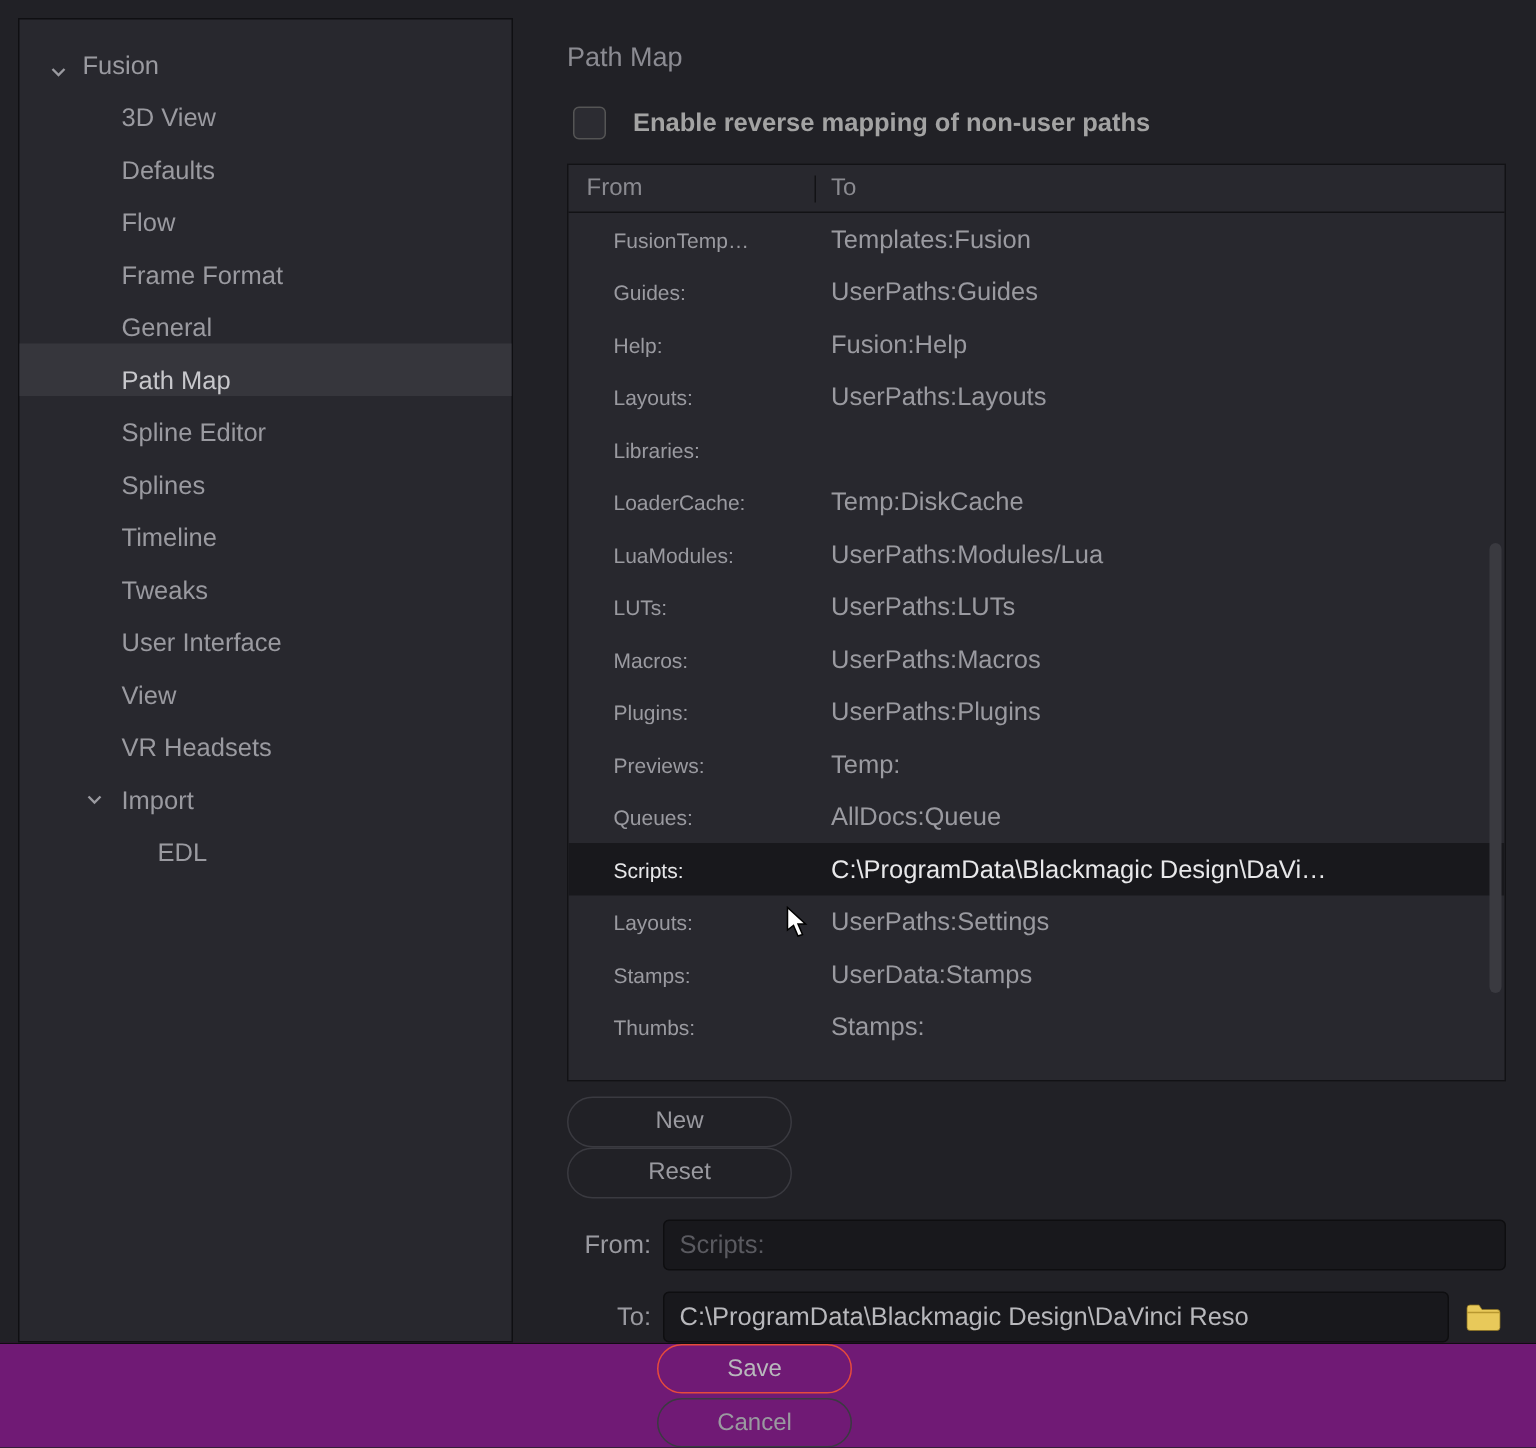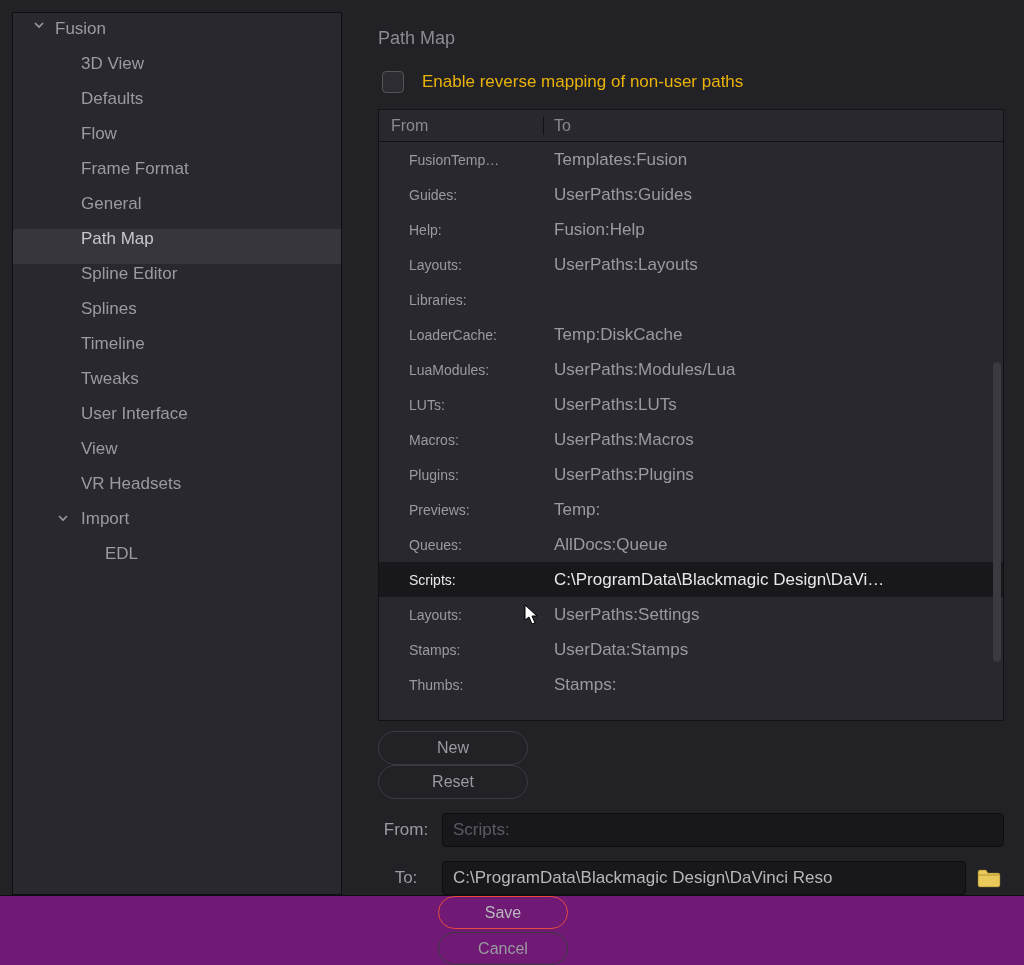--- a/index.html
+++ b/index.html
@@ -19,21 +19,21 @@
   }
   .sidebar {
     width: 330px;
     border: 1px solid #0f0f12;
     background: #28282e;
     flex-shrink: 0;
     padding: 6px 0;
   }
   .tree-item {
     display: flex;
-    align-items: flex-start;
+    align-items: flex-end;
     height: 35px;
     padding-left: 0;
     font-size: 17px;
     color: #9a9aa0;
     cursor: pointer;
   }
   .tree-item.lvl0 { padding-left: 18px; }
   .tree-item.lvl1 { padding-left: 68px; }
   .tree-item.lvl2 { padding-left: 92px; }
   .tree-item.selected { background: #36363c; color: #c8c8cc; }
@@ -64,21 +64,21 @@
     gap: 18px;
     padding-left: 4px;
   }
   .checkbox {
     width: 22px;
     height: 22px;
     border: 1px solid #555;
     border-radius: 4px;
     background: #2c2c32;
   }
-  .ck-label { font-size: 17px; color: #eab308; }
+  .ck-label { font-size: 17px; color: #a3a3a3; font-weight: bold; }
   .grid-wrap {
     border: 1px solid #121215;
     background: #28282e;
     display: flex;
     flex-direction: column;
     height: 632px;
     position: relative;
   }
   .grid-header {
     display: flex;
@@ -163,21 +163,21 @@
     cursor: pointer;
   }
   .field-row {
     display: flex;
     align-items: center;
     margin-top: 14px;
     gap: 8px;
   }
   .field-label {
     width: 56px;
-    text-align: center;
+    text-align: right;
     font-size: 17px;
     color: #9a9aa0;
   }
   .field-input {
     flex: 1;
     height: 34px;
     background: #18181c;
     border: 1px solid #0e0e10;
     border-radius: 4px;
     color: #b8b8bc;

